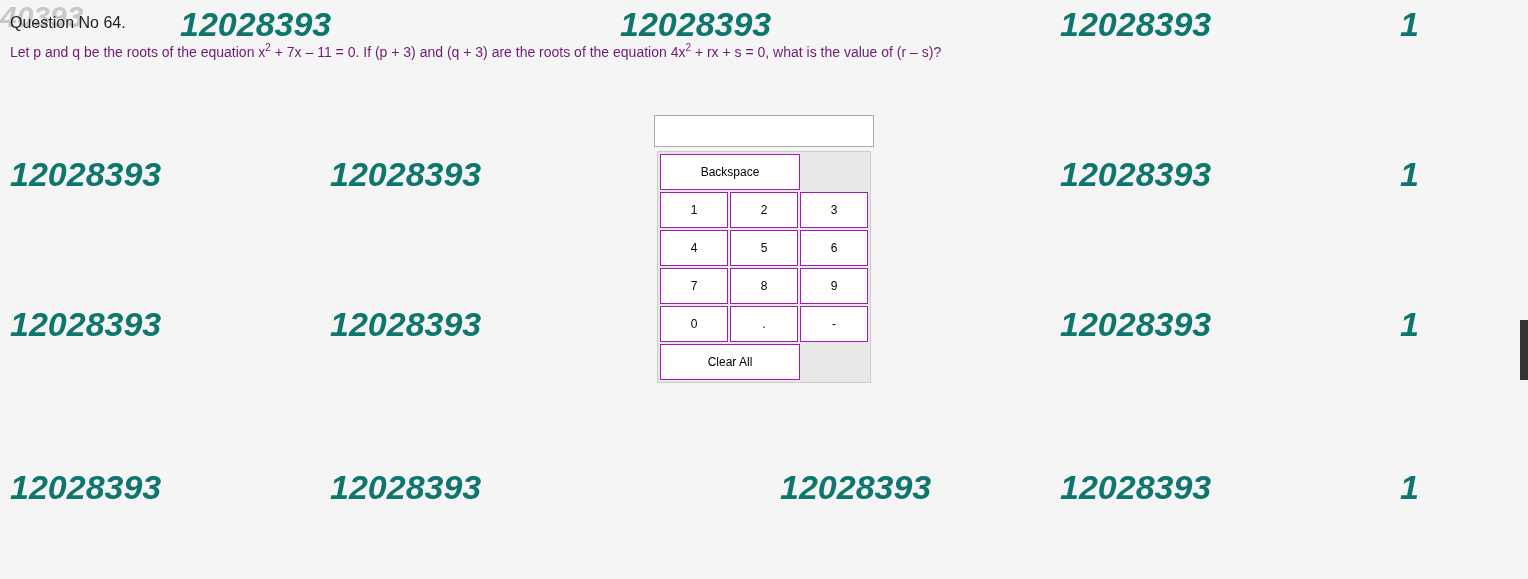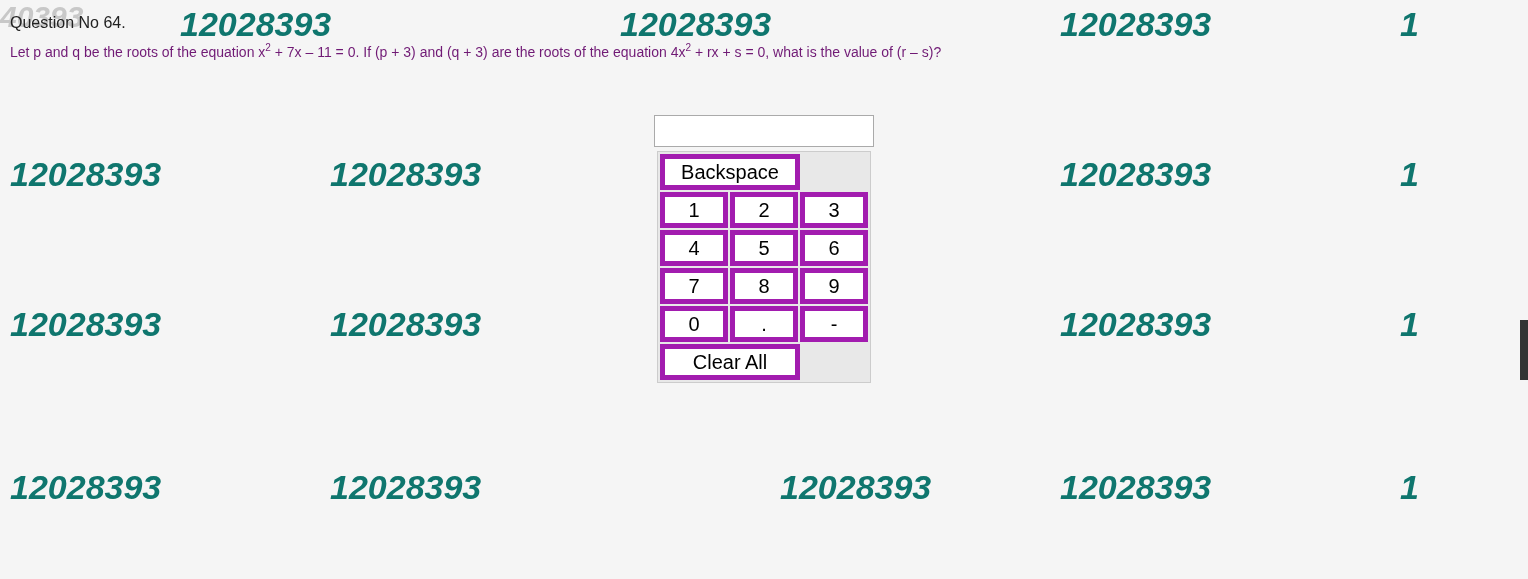--- a/index.html
+++ b/index.html
@@ -84,23 +84,23 @@
 
     .numpad-row {
       display: flex;
       gap: 2px;
     }
 
     .numpad-btn {
       width: 68px;
       height: 36px;
       background: white;
-      border: 5px solid #a21caf;
+      border: 1px solid #a21caf;
       cursor: pointer;
-      font-size: 20px;
+      font-size: 12px;
       display: flex;
       align-items: center;
       justify-content: center;
       user-select: none;
     }
 
     .numpad-btn.backspace {
       width: 140px;
     }
 

